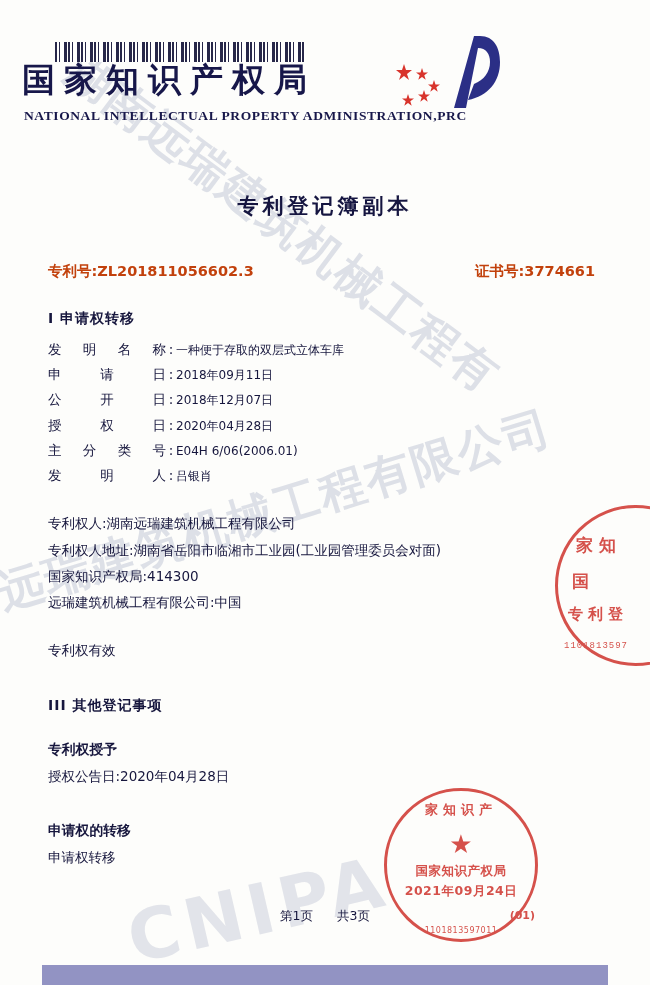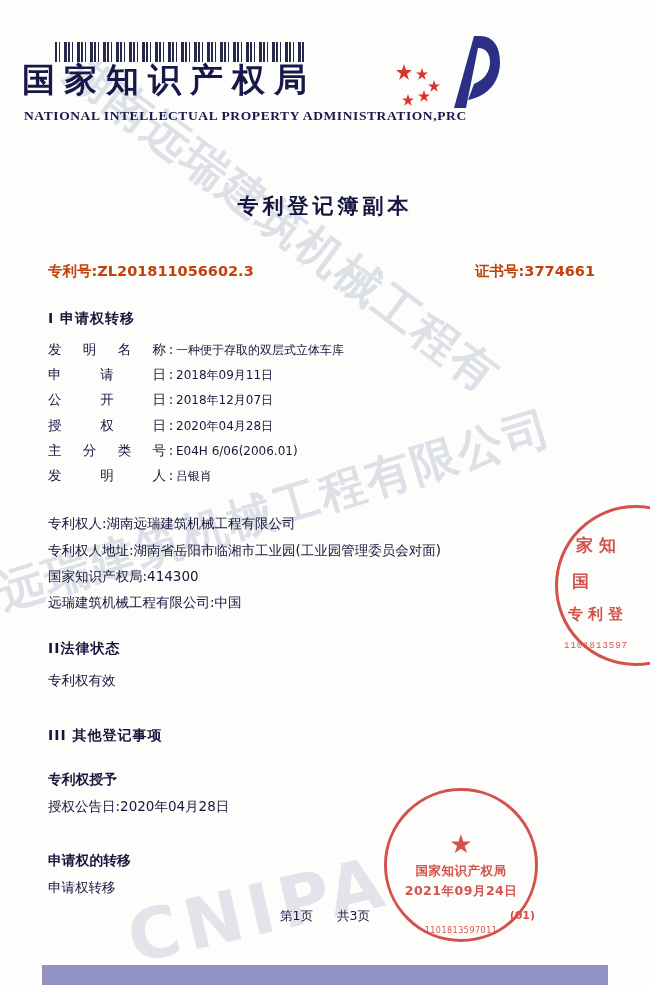--- a/index.html
+++ b/index.html
@@ -418,21 +418,20 @@
 
     <div class="gap-md"></div>
 
     <div class="plain">专利权人:湖南远瑞建筑机械工程有限公司</div>
     <div class="plain">专利权人地址:湖南省岳阳市临湘市工业园(工业园管理委员会对面)</div>
     <div class="plain">国家知识产权局:414300</div>
     <div class="plain">远瑞建筑机械工程有限公司:中国</div>
 
     <div class="gap-md"></div>
 
-    <div class="sec-head">II法律状态</div>
     <div class="plain">专利权有效</div>
 
     <div class="gap-lg"></div>
 
     <div class="sec-head">III  其他登记事项</div>
 
     <div class="gap-sm"></div>
     <div class="sub-head">专利权授予</div>
     <div class="plain">授权公告日:2020年04月28日</div>
 
@@ -443,20 +442,21 @@
   </div>
 
   <div class="seal seal-right">
     <div class="t1">家知</div>
     <div class="t2">国</div>
     <div class="t3">专利登</div>
     <div class="t4">1101813597</div>
   </div>
 
   <div class="seal seal-bottom">
+    <div class="arc-top">家知识产</div>
     <div class="star">★</div>
     <div class="line1">国家知识产权局</div>
     <div class="line2">2021年09月24日</div>
     <div class="line3">(01)</div>
     <div class="arc-bot">1101813597011</div>
   </div>
 
   <div class="footer">
     <span>第1页</span>
     <span>共3页</span>

